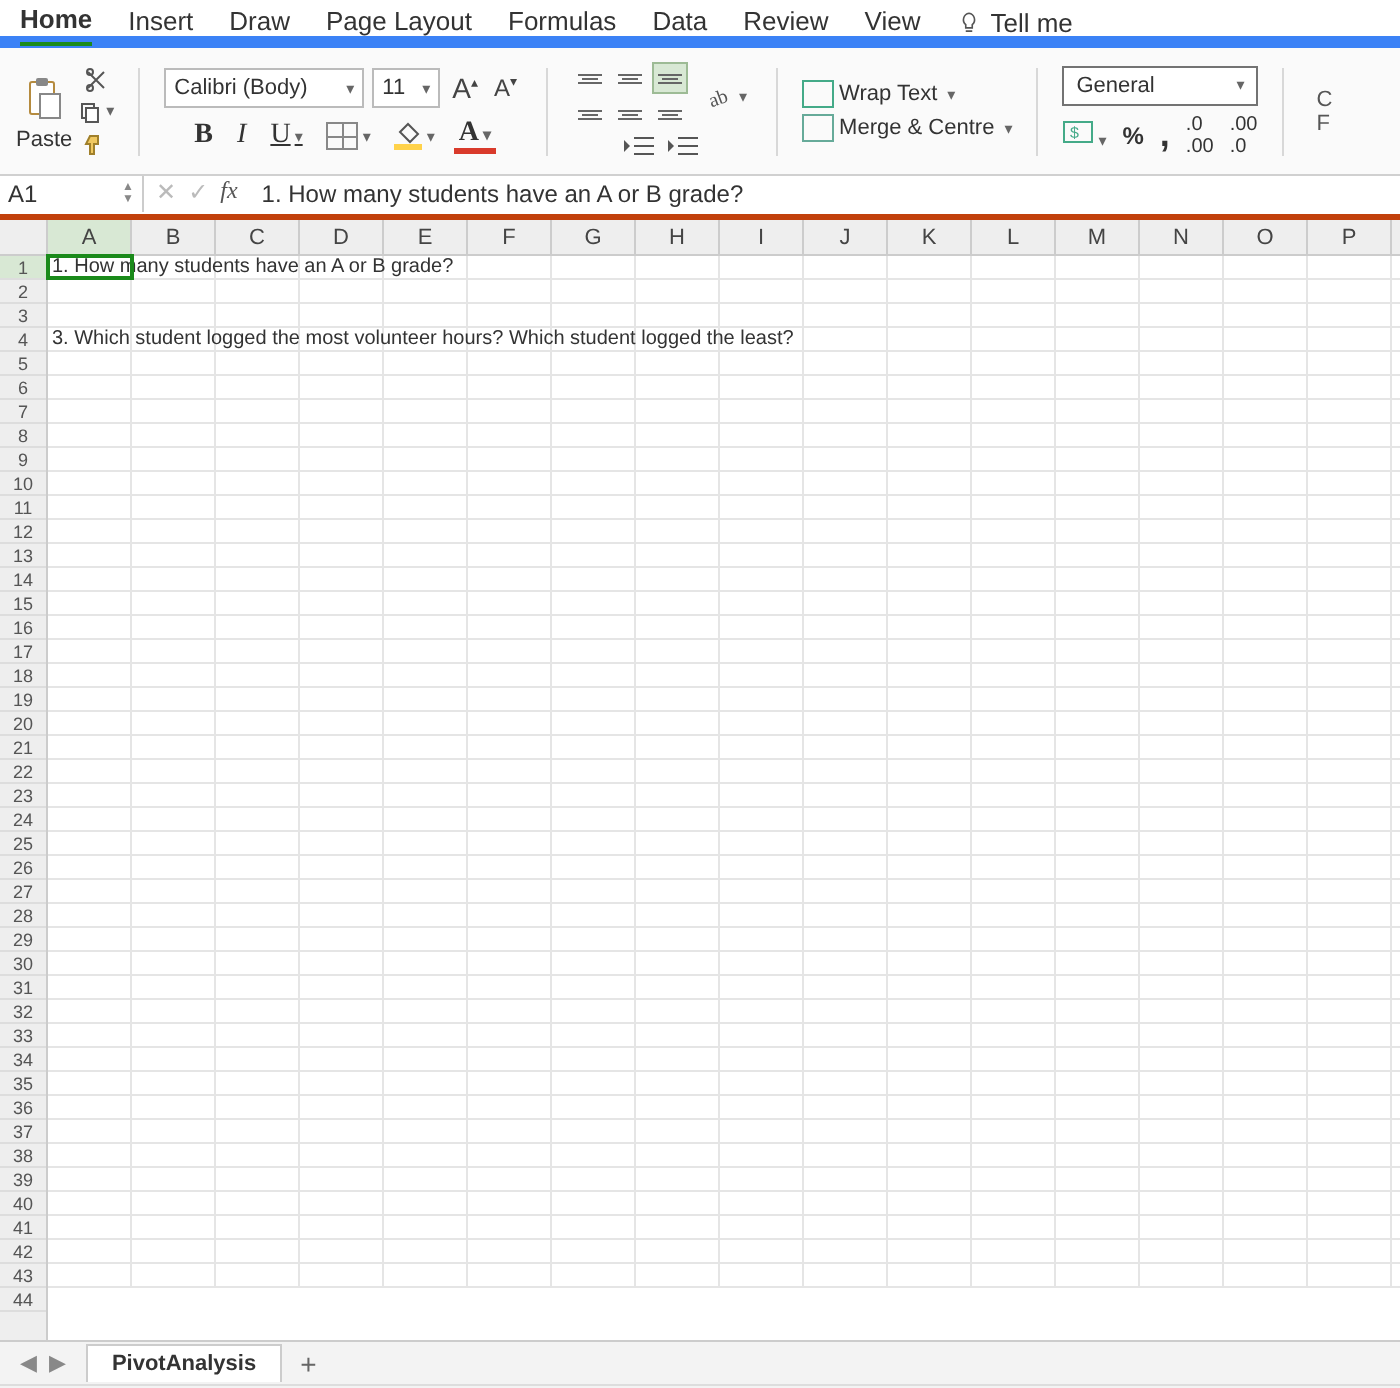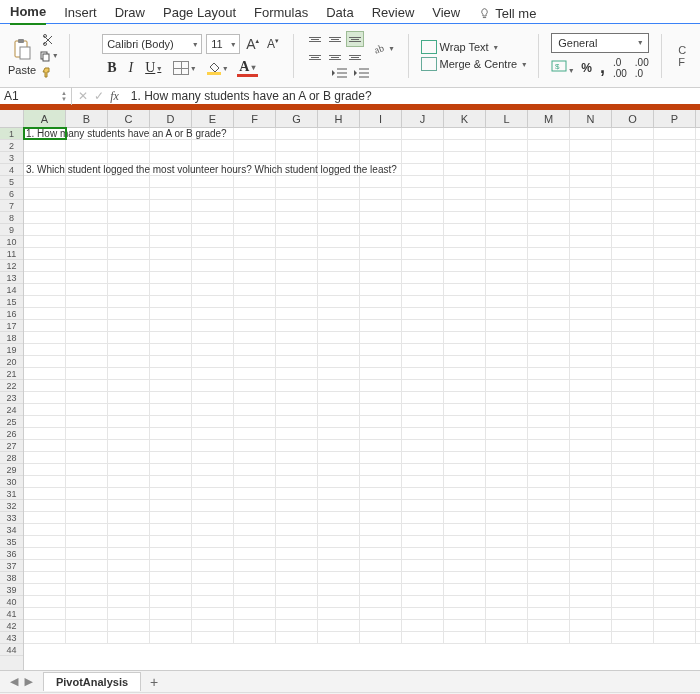--- a/index.html
+++ b/index.html
@@ -1,36 +1,36 @@
 <!DOCTYPE html>
 <html><head>
 <meta charset="utf-8">
 <style>
 * { box-sizing: border-box; margin: 0; padding: 0; }
 body { font-family: -apple-system, "Segoe UI", sans-serif; font-size: 12px; color: #333; background: #fff; width: 700px; overflow: hidden; }
 
-.menubar { display: flex; align-items: center; padding: 4px 10px 0; gap: 18px; font-size: 13px; border-bottom: 1px solid #3b82f6; height: 24px; }
+.menubar { display: flex; align-items: center; padding: 4px 10px 0; gap: 18px; font-size: 13px; border-bottom: 6px solid #3b82f6; height: 24px; }
 .menubar .tab { padding: 2px 0 4px; cursor: pointer; }
 .menubar .tab.active { font-weight: 700; border-bottom: 2px solid #1a8a1a; }
 .menubar .tellme { display: flex; align-items: center; gap: 4px; }
 .menubar .tellme svg { width: 13px; height: 13px; }
 
 .ribbon { display: flex; align-items: center; padding: 6px 8px; gap: 8px; border-bottom: 1px solid #d0d0d0; background: #fafafa; height: 64px; }
 .ribbon-group { display: flex; align-items: center; gap: 4px; }
 .ribbon-group.col { flex-direction: column; align-items: center; gap: 1px; }
 .ribbon-sep { width: 1px; height: 44px; background: #d8d8d8; margin: 0 4px; }
 
 .paste-block { display: flex; align-items: center; gap: 3px; }
 .paste-main { display: flex; flex-direction: column; align-items: center; gap: 0; }
 .paste-icon { width: 28px; height: 28px; display: flex; align-items: center; justify-content: center; }
 .paste-label { font-size: 11px; }
 .mini-col { display: flex; flex-direction: column; gap: 2px; }
 .mini-btn { width: 18px; height: 14px; display: flex; align-items: center; justify-content: center; font-size: 10px; color: #555; }
 
-.font-row { display: flex; align-items: center; gap: 4px; margin-left: 20px; }
+.font-row { display: flex; align-items: center; gap: 4px; }
 .font-select { border: 1px solid #bbb; background: #fff; font-size: 11px; padding: 2px 4px; height: 20px; width: 100px; display: flex; justify-content: space-between; align-items: center; }
 .size-select { border: 1px solid #bbb; background: #fff; font-size: 11px; padding: 2px 4px; height: 20px; width: 34px; display: flex; justify-content: space-between; align-items: center; }
 .a-btn { font-size: 12px; color: #444; padding: 0 2px; }
 .a-big { font-size: 14px; }
 
 .fmt-row { display: flex; align-items: center; gap: 8px; margin-top: 4px; }
 .fmt-btn { font-family: "Times New Roman", serif; font-size: 14px; padding: 0 2px; display: flex; align-items: center; }
 .b { font-weight: 700; }
 .i { font-style: italic; }
 .u { text-decoration: underline; }
@@ -57,21 +57,21 @@
 .wrap-col { display: flex; flex-direction: column; gap: 3px; font-size: 11px; }
 .wrap-item { display: flex; align-items: center; gap: 3px; }
 .wrap-ico { width: 16px; height: 14px; border: 1px solid #4a8; display: inline-block; }
 
 .numfmt { display: flex; flex-direction: column; gap: 4px; }
 .numfmt-select { border: 1px solid #737373; background: #fff; font-size: 11px; padding: 2px 6px; height: 20px; width: 98px; display: flex; justify-content: space-between; align-items: center; }
 .numfmt-row { display: flex; align-items: center; gap: 8px; font-size: 12px; }
 
 .cells-edge { display: flex; flex-direction: column; font-size: 11px; color: #555; justify-content: center; padding-left: 4px; }
 
-.formula-bar { display: flex; align-items: center; border-bottom: 6px solid #c2410c; height: 22px; background: #fff; font-size: 12px; }
+.formula-bar { display: flex; align-items: flex-start; border-bottom: 3px solid #c2410c; height: 22px; background: #fff; font-size: 12px; }
 .namebox { width: 72px; border-right: 1px solid #ccc; padding: 2px 4px; display: flex; justify-content: space-between; align-items: center; }
 .fb-btns { display: flex; align-items: center; gap: 6px; padding: 0 6px; color: #bbb; }
 .fb-fx { font-style: italic; font-family: "Times New Roman", serif; color: #555; }
 .fb-input { flex: 1; padding: 2px 6px; }
 
 .sheet { position: relative; overflow: hidden; height: 560px; }
 .grid-corner { position: absolute; left: 0; top: 0; width: 24px; height: 18px; background: #eee; border-right: 1px solid #ccc; border-bottom: 1px solid #ccc; }
 .col-headers { position: absolute; left: 24px; top: 0; right: 0; height: 18px; display: flex; background: #eee; border-bottom: 1px solid #ccc; }
 .col-h { width: 42px; border-right: 1px solid #ccc; text-align: center; font-size: 11px; line-height: 18px; color: #444; }
 .col-h.active { background: #d8e8d4; }

